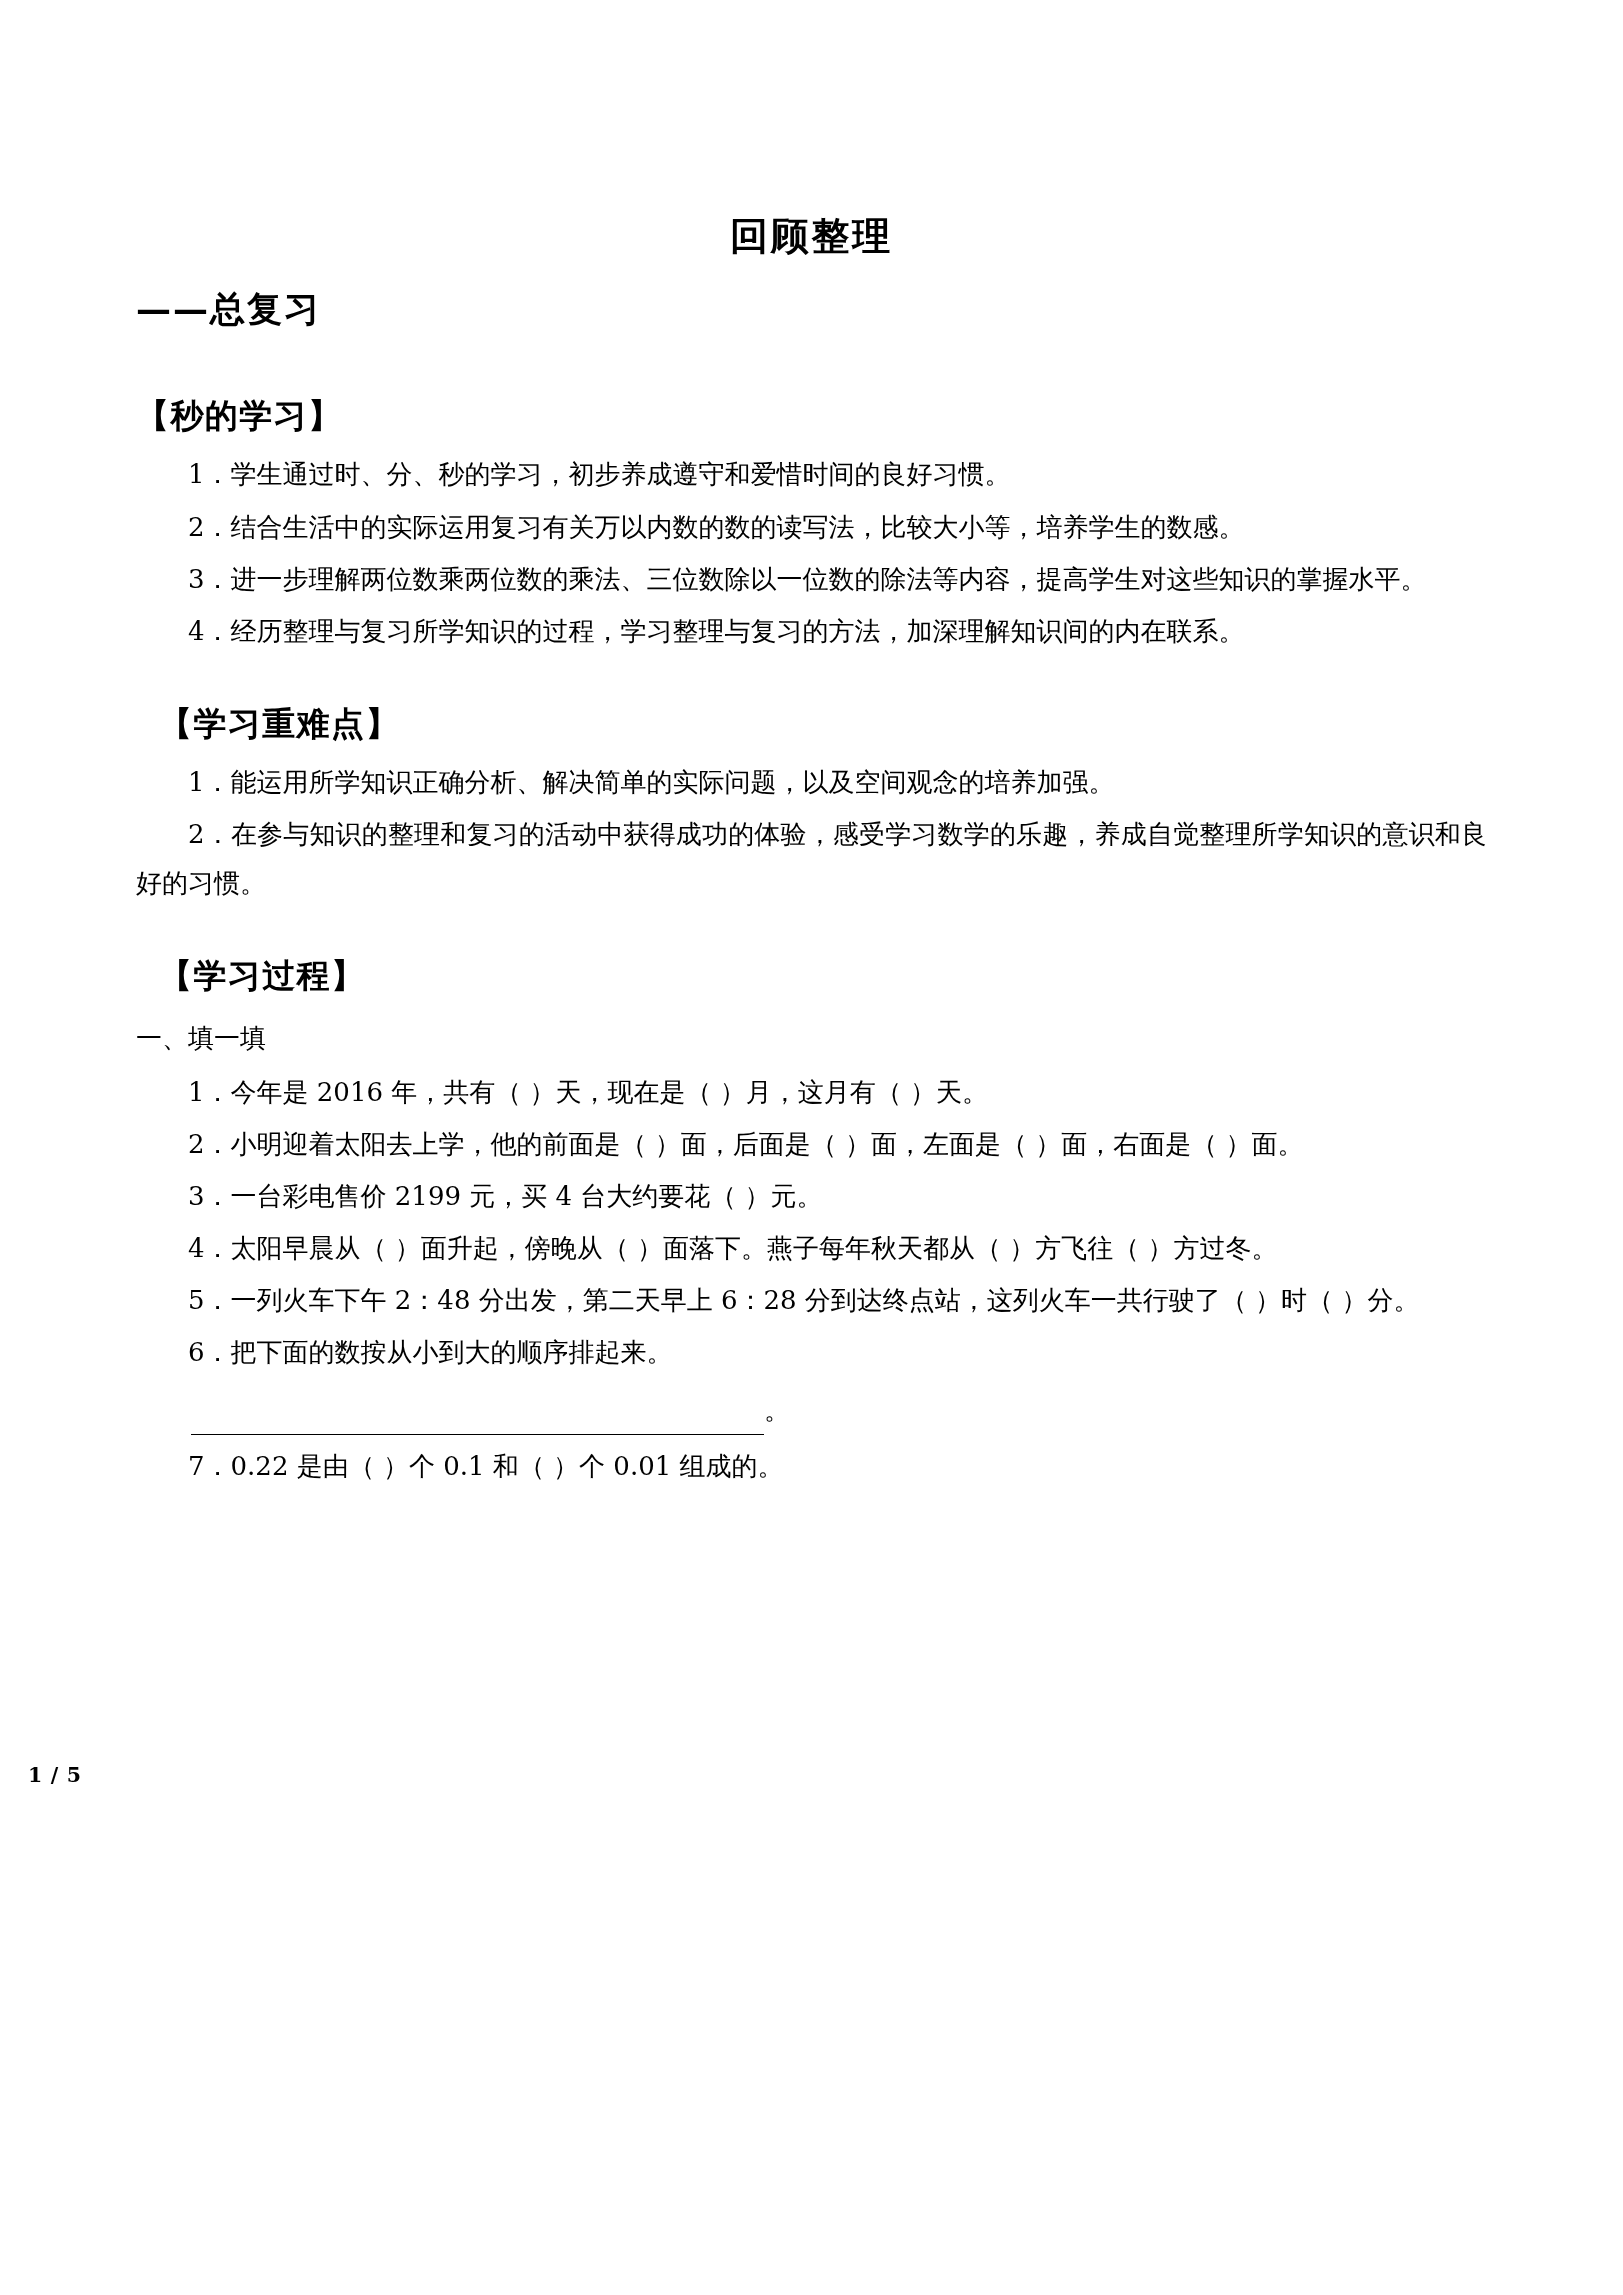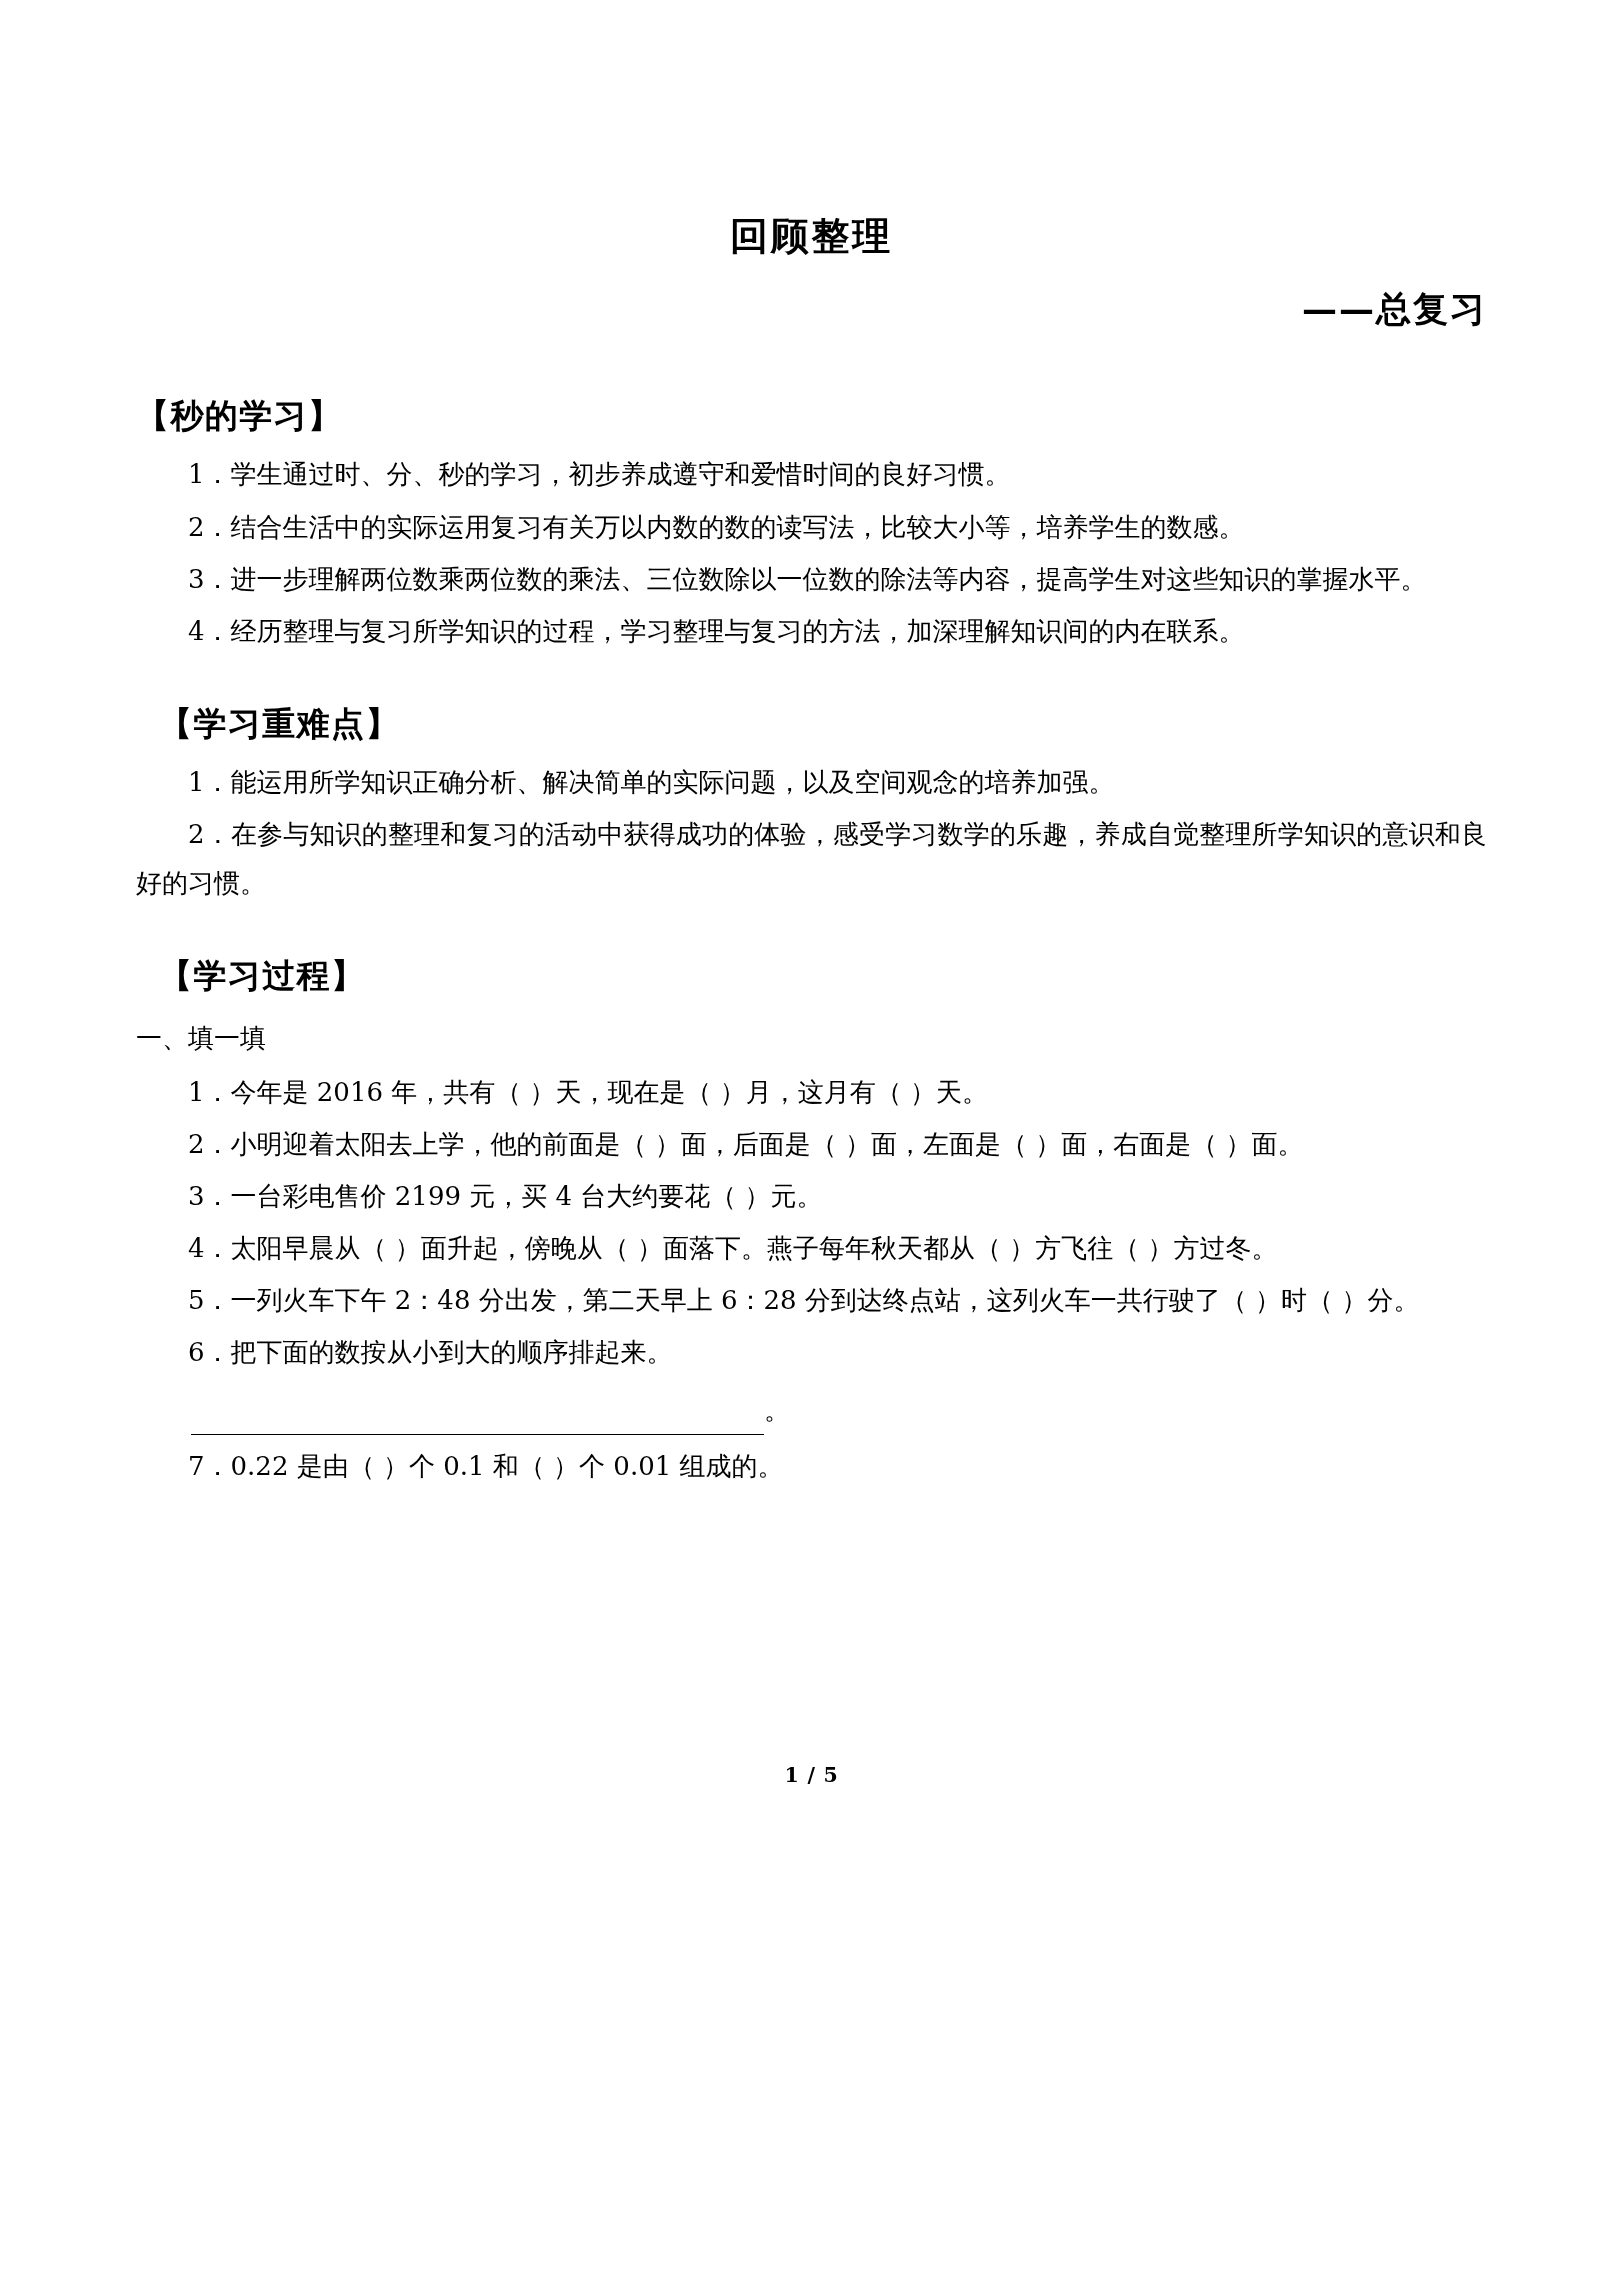--- a/index.html
+++ b/index.html
@@ -25,21 +25,21 @@
   }
   .title-main {
     text-align: center;
     font-size: 38px;
     font-weight: bold;
     letter-spacing: 2.7px;
     margin: 48px 0 0 0;
     line-height: 1.25;
   }
   .title-sub {
-    text-align: right;
+    text-align: left;
     font-size: 35px;
     font-weight: bold;
     letter-spacing: 2px;
     margin: 27px 0 0 0;
     line-height: 1.25;
   }
   .section-heading {
     font-size: 33px;
     font-weight: bold;
     margin: 65px 0 12.3px 0;
@@ -87,25 +87,26 @@
     display: inline-block;
     width: 573px;
     border-bottom: 1.4px solid #000;
     height: 30px;
   }
   .footer {
     position: absolute;
     left: 0;
     right: 0;
     bottom: 80px;
-    text-align: center;
+    text-align: left;
     font-size: 20.5px;
     font-weight: bold;
     font-family: "DejaVu Serif", "Liberation Serif", serif;
     letter-spacing: 0.7px;
+    padding-left: 28px;
   }
 </style>
 </head>
 <body>
 
 <div class="page">
 
   <div class="title-main">回顾整理</div>
   <div class="title-sub">——总复习</div>
 

